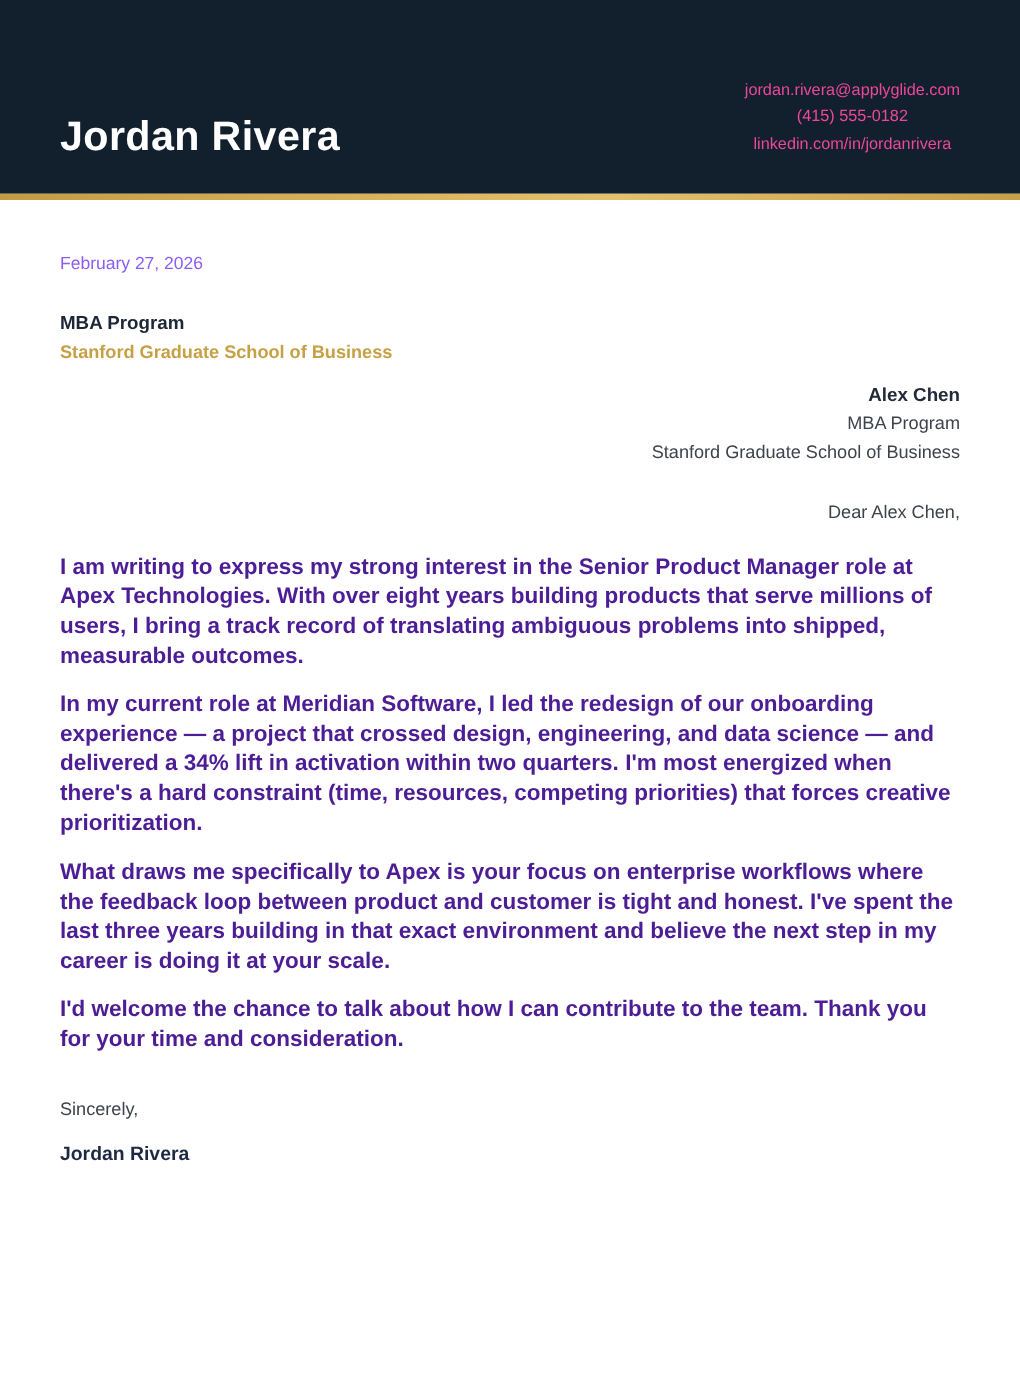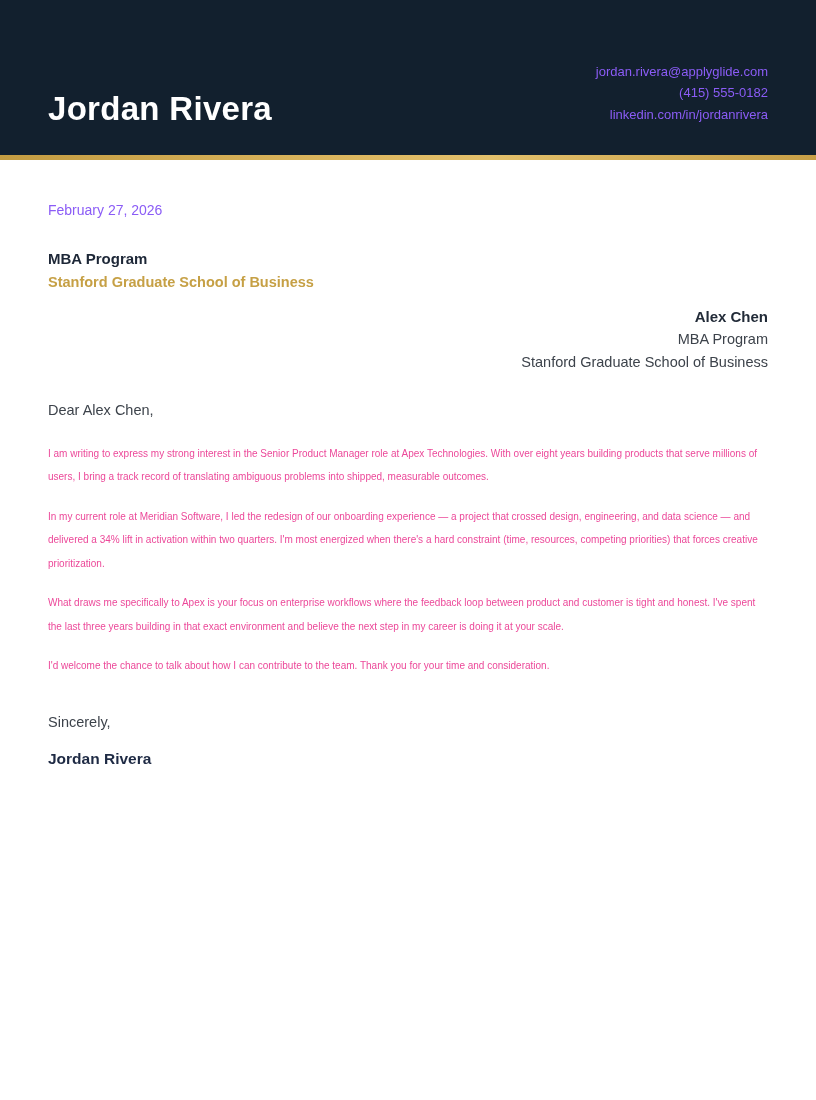--- a/index.html
+++ b/index.html
@@ -32,22 +32,22 @@
   }
   .doc-subtitle {
     margin-top: 9px;
     color: #c9a43c;
     font-size: 15px;
     font-weight: bold;
     font-variant: small-caps;
     letter-spacing: 2px;
   }
   .contact-block {
-    text-align: right;
-    color: #8b5cf6;
+    text-align: center;
+    color: #ec4899;
     font-size: 13px;
     line-height: 21.5px;
     padding-bottom: 2px;
   }
   .gold-divider {
     height: 5px;
     background: linear-gradient(90deg, #c39c42 0%, #ddb861 45%, #e2c06c 60%, #c79f47 100%);
   }
 
   
@@ -82,26 +82,28 @@
   .contact-person-name {
     color: #222b38;
     font-size: 15px;
     font-weight: bold;
   }
   .salutation {
     margin-top: 25px;
     font-size: 14.5px;
     line-height: 23.7px;
     margin-bottom: 19px;
+    text-align: right;
   }
   .letter-paragraph {
-    font-size: 10px;
+    font-size: 18px;
     line-height: 23.7px;
     margin-bottom: 15.5px;
-    color: #ec4899;
+    color: #4c1d95;
+    font-weight: bold;
   }
   .closing {
     margin-top: 33px;
     font-size: 14.5px;
     line-height: 23.7px;
   }
   .signature-name {
     margin-top: 12px;
     color: #1e2a44;
     font-size: 15.5px;

